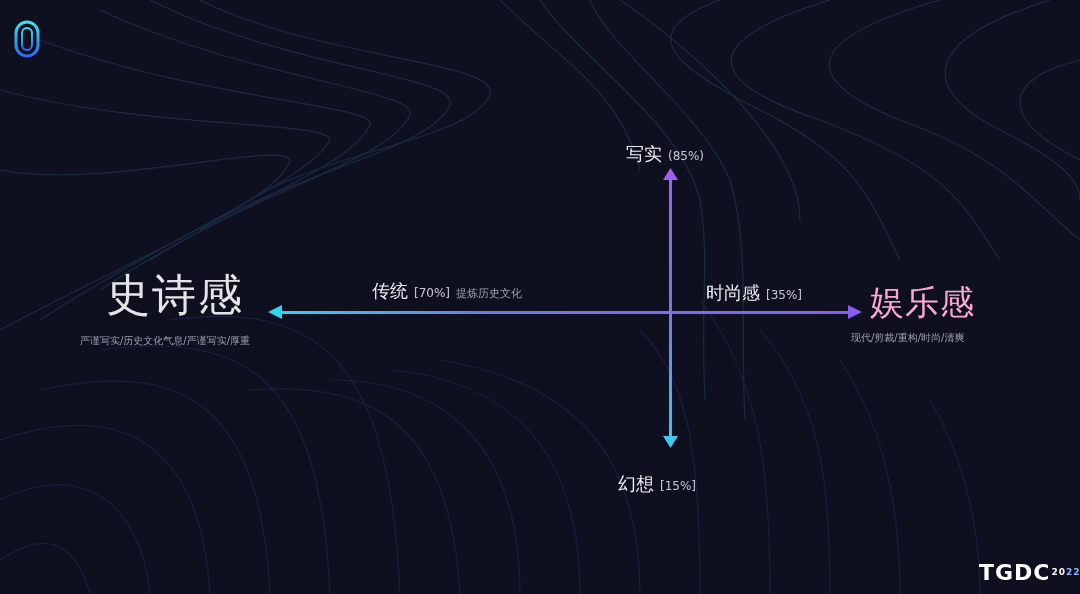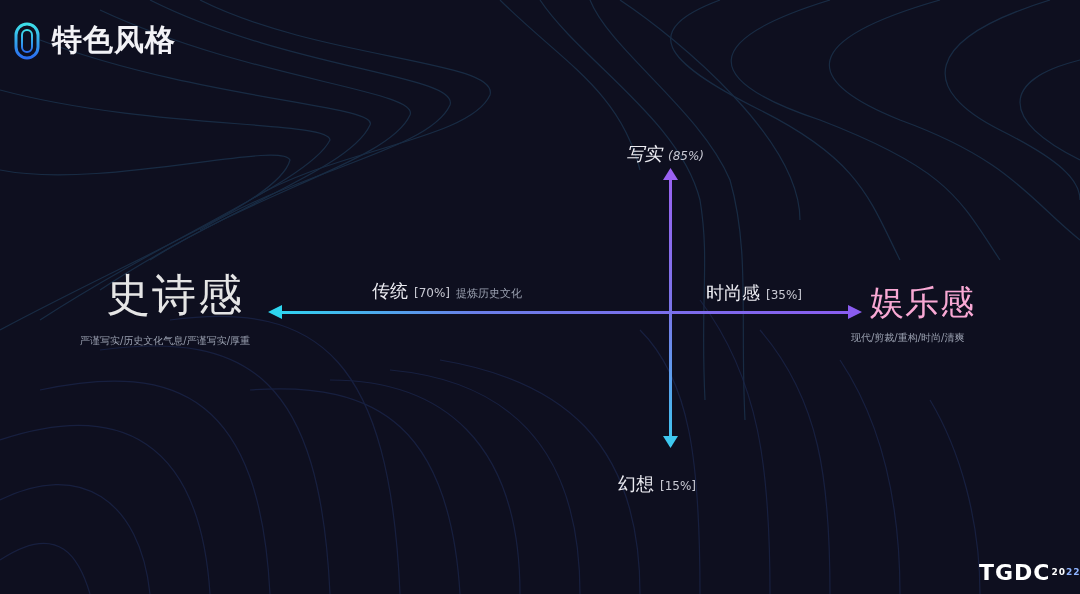--- a/index.html
+++ b/index.html
@@ -20,21 +20,21 @@
   .big-left { position: absolute; left: 106px; top: 266px; font-size: 44px; color: #e5e5e5; letter-spacing: 2px; }
   .sub-left { position: absolute; left: 80px; top: 334px; font-size: 10px; color: #9aa0b0; }
   .big-right { position: absolute; left: 870px; top: 280px; font-size: 34px; color: #f9a8d4; letter-spacing: 1px; }
   .sub-right { position: absolute; left: 851px; top: 331px; font-size: 10px; color: #9aa0b0; }
 
   .lbl { position: absolute; font-size: 18px; color: #ececf2; white-space: nowrap; }
   .lbl .pct { font-size: 12px; color: #c9cad4; margin-left: 6px; }
   .lbl .note { font-size: 11px; color: #9aa0b0; margin-left: 6px; }
   .lbl-trad { left: 372px; top: 279px; }
   .lbl-fashion { left: 706px; top: 281px; }
-  .lbl-real { left: 626px; top: 142px; font-style: italic; }
+  .lbl-real { left: 626px; top: 142px; }
   .lbl-fantasy { left: 618px; top: 472px; }
 
   .logo { position: absolute; left: 979px; top: 560px; font-size: 22px; font-weight: bold; color: #ffffff; letter-spacing: 1px; display: flex; align-items: center; }
   .logo-year { display: flex; flex-direction: row; font-size: 9px; line-height: 9px; margin-left: 1px; }
   .logo-year span:first-child { color: #ffffff; }
   .logo-year span:last-child { color: #8fb4ff; }
 </style>
 </head>
 <body>
 
@@ -79,21 +79,20 @@
   <svg class="title-icon" viewBox="0 0 26 38" xmlns="http://www.w3.org/2000/svg">
     <defs>
       <linearGradient id="capg" x1="0" y1="0" x2="0" y2="1">
         <stop offset="0" stop-color="#3de0e8"></stop>
         <stop offset="1" stop-color="#2a6cf0"></stop>
       </linearGradient>
     </defs>
     <rect x="2" y="2" width="22" height="34" rx="11" fill="none" stroke="url(#capg)" stroke-width="3"></rect>
     <rect x="8" y="8" width="10" height="22" rx="5" fill="none" stroke="url(#capg)" stroke-width="2"></rect>
   </svg>
-  <span class="title">特色风格</span>
 </div>
 
 <svg class="axis-h" viewBox="0 0 586 3" preserveAspectRatio="none" xmlns="http://www.w3.org/2000/svg">
   <defs>
     <linearGradient id="hg" x1="0" y1="0" x2="1" y2="0">
       <stop offset="0" stop-color="#2ed6f0"></stop>
       <stop offset="0.35" stop-color="#6a7ee8"></stop>
       <stop offset="1" stop-color="#8a5cf0"></stop>
     </linearGradient>
   </defs>

